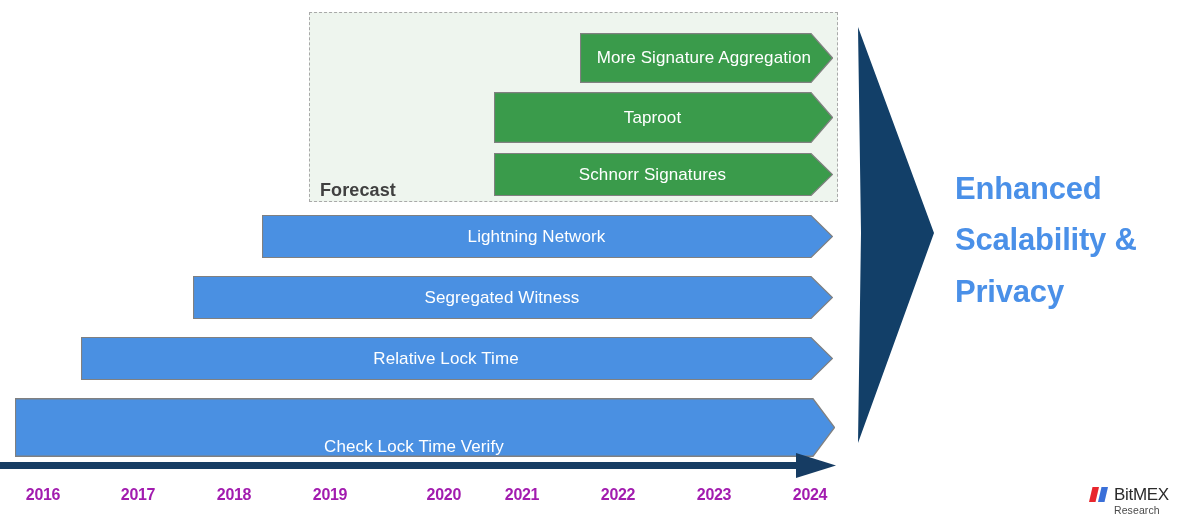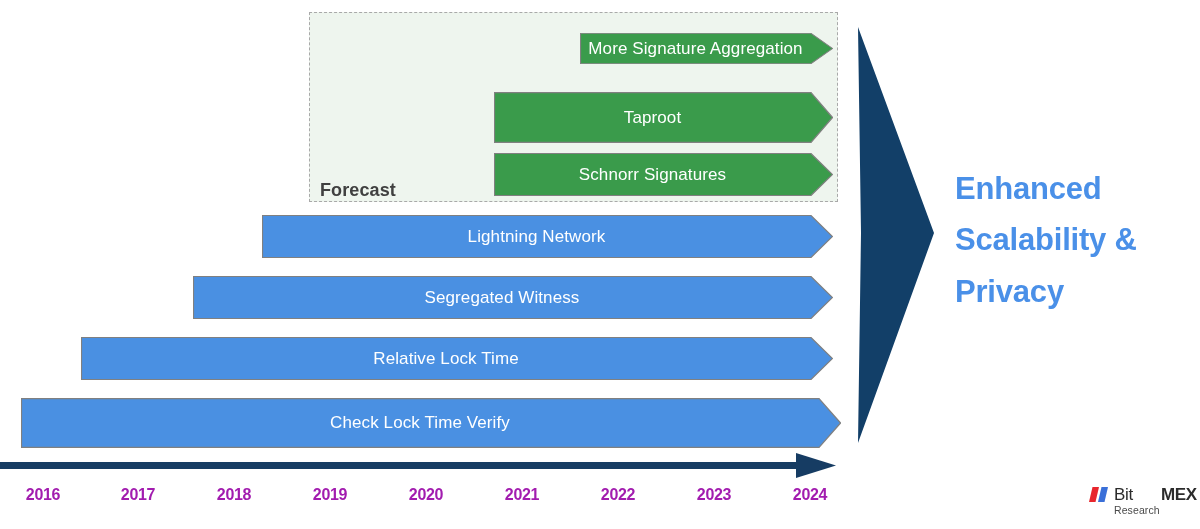--- a/index.html
+++ b/index.html
@@ -138,39 +138,39 @@
   .logo-word {
     position: absolute;
     left: 25px;
     top: -1px;
     font-size: 17px;
     line-height: 19px;
     color: #2b2b2b;
     letter-spacing: -0.3px;
   }
   .logo-word .lite { font-weight: normal; }
-  .logo-word .bold { font-weight: bold; padding-left: 28px; }
+  .logo-word .bold { font-weight: normal; }
   .logo-sub {
     position: absolute;
     left: 25px;
     top: 18px;
     font-size: 10.5px;
     color: #4a4a4a;
     letter-spacing: 0.1px;
   }
 </style>
 </head>
 <body>
 
 <div id="canvas">
 
   <div class="forecast-box"></div>
   <div class="forecast-label">Forecast</div>
 
-  <div class="bar green" style="left:580px; top:33px; width:253px; height:31px;">
+  <div class="bar green" style="left:580px; top:33px; width:253px; height:50px;justify-content:flex-end;">
     <svg class="bar-shape" viewBox="0 0 253 43" preserveAspectRatio="none">
       <polygon points="0.5,0.5 231,0.5 252.5,21.5 231,42.5 0.5,42.5" fill="#3a9b4b" stroke="#808080" stroke-width="1.2"></polygon>
     </svg>
     <span class="bar-label">More Signature Aggregation</span>
   </div>
 
   <div class="bar green" style="left:494px; top:92px; width:339px; height:51px;">
     <svg class="bar-shape" viewBox="0 0 339 43" preserveAspectRatio="none">
       <polygon points="0.5,0.5 317,0.5 338.5,21.5 317,42.5 0.5,42.5" fill="#3a9b4b" stroke="#808080" stroke-width="1.2"></polygon>
     </svg>
@@ -198,21 +198,21 @@
     <span class="bar-label">Segregated Witness</span>
   </div>
 
   <div class="bar blue" style="left:81px; top:337px; width:752px; height:43px;">
     <svg class="bar-shape" viewBox="0 0 752 43" preserveAspectRatio="none">
       <polygon points="0.5,0.5 730,0.5 751.5,21.5 730,42.5 0.5,42.5" fill="#4a90e2" stroke="#808080" stroke-width="1.2"></polygon>
     </svg>
     <span class="bar-label">Relative Lock Time</span>
   </div>
 
-  <div class="bar blue" style="left:21px; top:398px; width:820px; height:50px;">
+  <div class="bar blue" style="left:15px; top:398px; width:820px; height:59px;align-items:flex-end;">
     <svg class="bar-shape" viewBox="0 0 820 43" preserveAspectRatio="none">
       <polygon points="0.5,0.5 798,0.5 819.5,21.5 798,42.5 0.5,42.5" fill="#4a90e2" stroke="#808080" stroke-width="1.2"></polygon>
     </svg>
     <span class="bar-label">Check Lock Time Verify</span>
   </div>
 
   <div class="big-arrow">
     <svg width="95" height="420" viewBox="0 0 95 420" preserveAspectRatio="none">
       <polygon points="8,2 84,208 8,418 11,208" fill="#123f68"></polygon>
     </svg>
@@ -229,21 +229,21 @@
       <line x1="0" y1="17.5" x2="800" y2="17.5" stroke="#163c63" stroke-width="7"></line>
       <polygon points="796,5 836,17.5 796,30" fill="#163c63"></polygon>
     </svg>
   </div>
 
   <div class="years">
     <div class="year" style="left:0px;">2016</div>
     <div class="year" style="left:95px;">2017</div>
     <div class="year" style="left:191px;">2018</div>
     <div class="year" style="left:287px;">2019</div>
-    <div class="year" style="left:383px;">2020</div>
+    <div class="year" style="left:383px;text-align:right;">2020</div>
     <div class="year" style="left:479px;">2021</div>
     <div class="year" style="left:575px;">2022</div>
     <div class="year" style="left:671px;">2023</div>
     <div class="year" style="left:767px;">2024</div>
   </div>
 
   <div class="logo">
     <svg class="logo-mark" width="22" height="15" viewBox="0 0 22 15">
       <polygon points="3.5,0 10,0 6.5,15 0,15" fill="#e8262d"></polygon>
       <polygon points="12.5,0 19,0 15.5,15 9,15" fill="#3a6fd8"></polygon>

